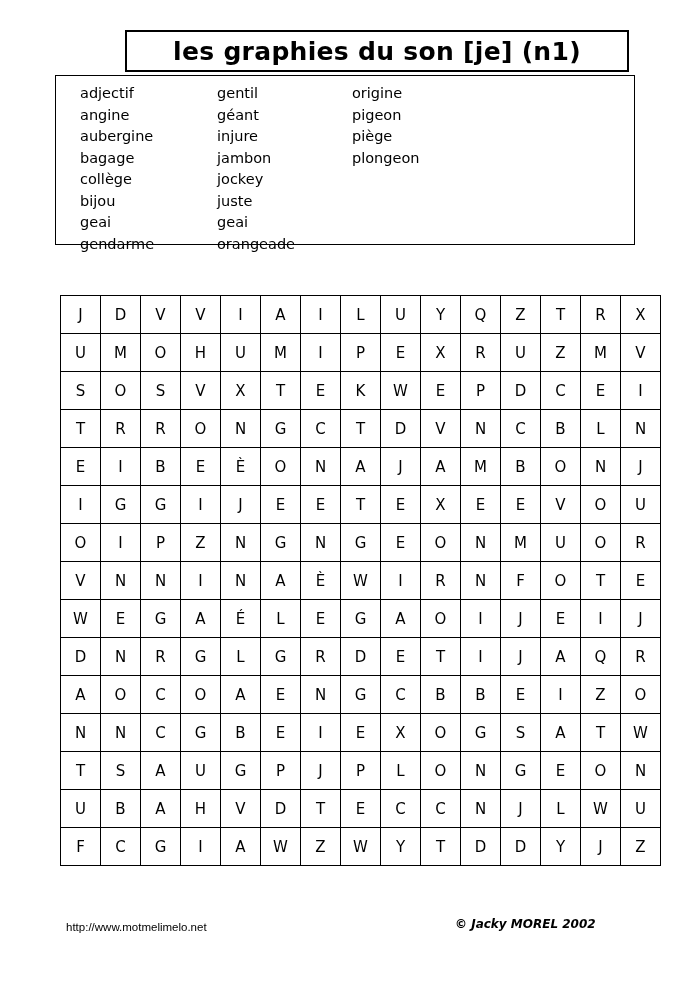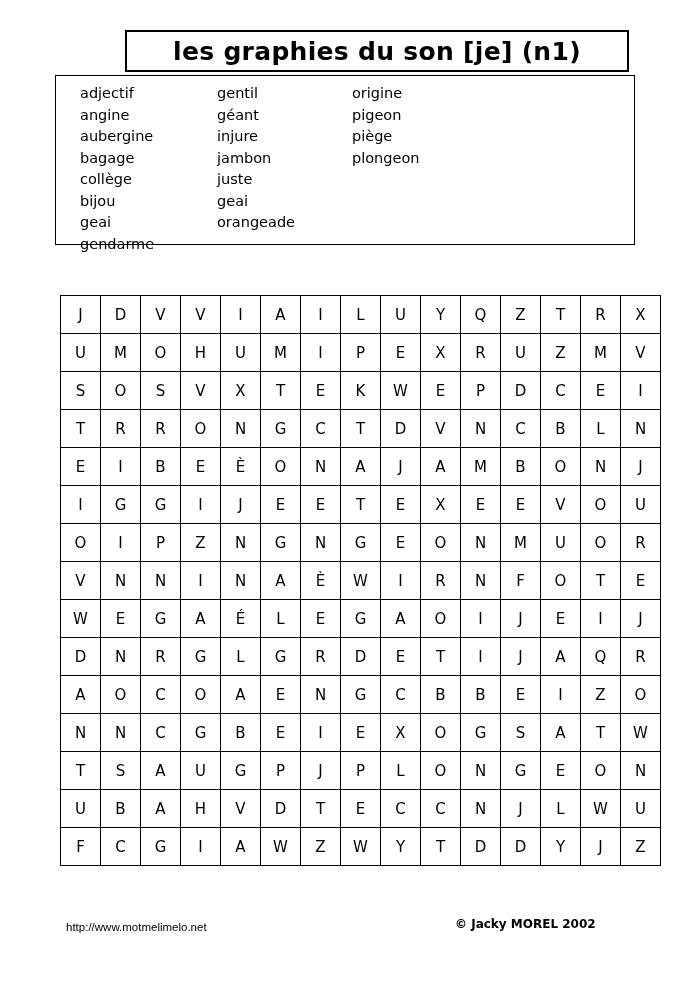--- a/index.html
+++ b/index.html
@@ -92,20 +92,21 @@
     left: 66px;
     top: 921px;
     font-family: Liberation Sans, sans-serif;
     font-size: 11.5px;
   }
   .credit {
     position: absolute;
     left: 455px;
     top: 917px;
     font-family: "DejaVu Sans", sans-serif;
+    font-style: italic;
     font-weight: bold;
     font-size: 12px;
   }
 </style>
 </head>
 <body>
 
 <div class="title-wrap">
   <div class="title-box">
     <span class="title-text">les graphies du son [je] (n1)</span>
@@ -122,20 +123,21 @@
       <div class="word">collège</div>
       <div class="word">bijou</div>
       <div class="word">geai</div>
       <div class="word">gendarme</div>
     </div>
     <div class="wordcol c2">
       <div class="word">gentil</div>
       <div class="word">géant</div>
       <div class="word">injure</div>
       <div class="word">jambon</div>
+      <div class="word">jockey</div>
       <div class="word">juste</div>
       <div class="word">geai</div>
       <div class="word">orangeade</div>
     </div>
     <div class="wordcol c3">
       <div class="word">origine</div>
       <div class="word">pigeon</div>
       <div class="word">piège</div>
       <div class="word">plongeon</div>
     </div>

